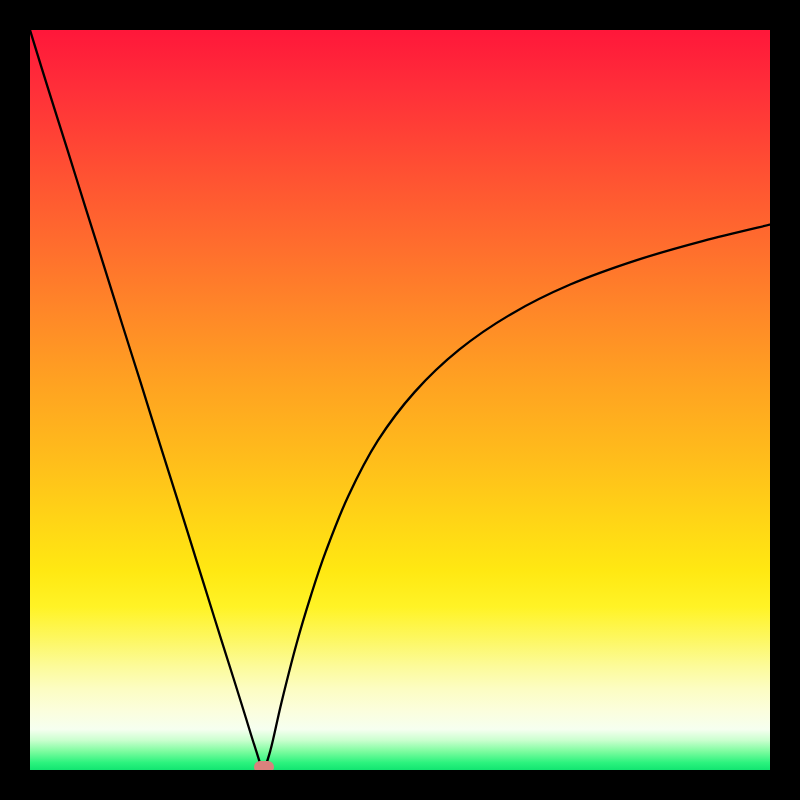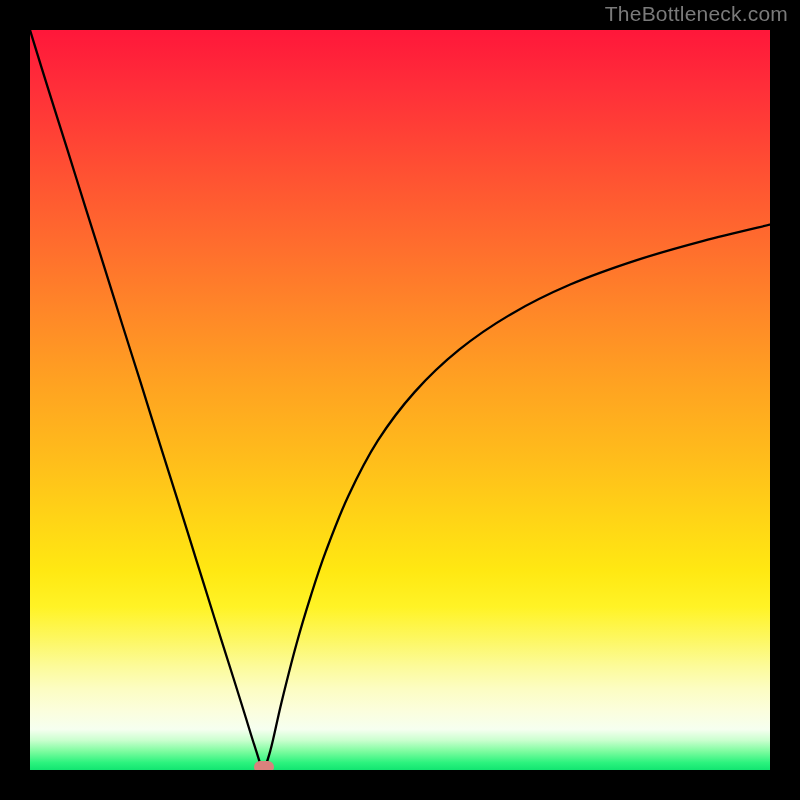--- a/index.html
+++ b/index.html
@@ -80,21 +80,20 @@
     height: 12px;
     background: #d9827d;
     border-radius: 6px / 6px;
     transform: translate(-50%, -50%);
   }
 </style>
 </head>
 <body>
 
 <div class="frame">
-  <div class="watermark">TheBottleneck.com</div>
 
   <div class="plot-area">
     <div class="gradient-bg"></div>
 
     <svg class="curve-svg" viewBox="0 0 740 740" preserveAspectRatio="none">
       <path id="curve-path" class="curve-path" d="M 0.00 0.00 C 3.08 9.99, 12.33 40.21, 18.50 59.94 C 24.67 79.67, 30.83 98.79, 37.00 118.40 C 43.17 138.01, 49.33 157.99, 55.50 177.60 C 61.67 197.21, 67.83 216.45, 74.00 236.06 C 80.17 255.67, 86.33 275.65, 92.50 295.26 C 98.67 314.87, 104.83 334.11, 111.00 353.72 C 117.17 373.33, 123.33 393.31, 129.50 412.92 C 135.67 432.53, 141.83 451.77, 148.00 471.38 C 154.17 490.99, 160.33 510.85, 166.50 530.58 C 172.67 550.31, 178.83 570.17, 185.00 589.78 C 191.17 609.39, 198.57 632.58, 203.50 648.24 C 208.43 663.90, 210.90 671.92, 214.60 683.76 C 218.30 695.60, 222.62 710.28, 225.70 719.28 C 228.78 728.28, 230.63 737.66, 233.10 737.78 C 235.57 737.90, 237.42 731.00, 240.50 720.02 C 243.58 709.04, 247.28 689.56, 251.60 671.92 C 255.92 654.28, 261.47 632.08, 266.40 614.20 C 271.33 596.32, 276.27 580.16, 281.20 564.62 C 286.13 549.08, 289.83 537.36, 296.00 520.96 C 302.17 504.56, 309.57 484.58, 318.20 466.20 C 326.83 447.82, 336.70 428.09, 347.80 410.70 C 358.90 393.31, 371.23 377.03, 384.80 361.86 C 398.37 346.69, 413.17 332.63, 429.20 319.68 C 445.23 306.73, 462.50 295.01, 481.00 284.16 C 499.50 273.31, 519.23 263.56, 540.20 254.56 C 561.17 245.56, 584.60 237.42, 606.80 230.14 C 629.00 222.86, 651.20 216.82, 673.40 210.90 C 695.60 204.98, 728.90 197.33, 740.00 194.62"></path>
     </svg>
 
     <div id="marker" class="marker" style="left: 233.84px; top: 737.04px; background: rgb(217, 130, 125);"></div>
   </div>

